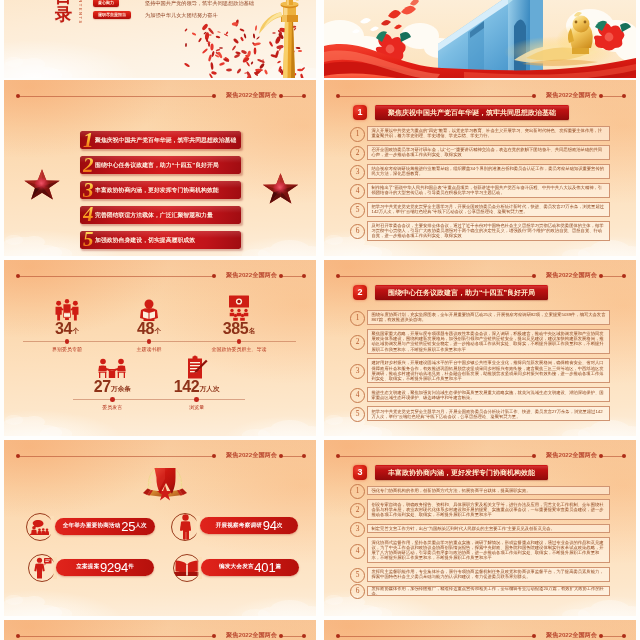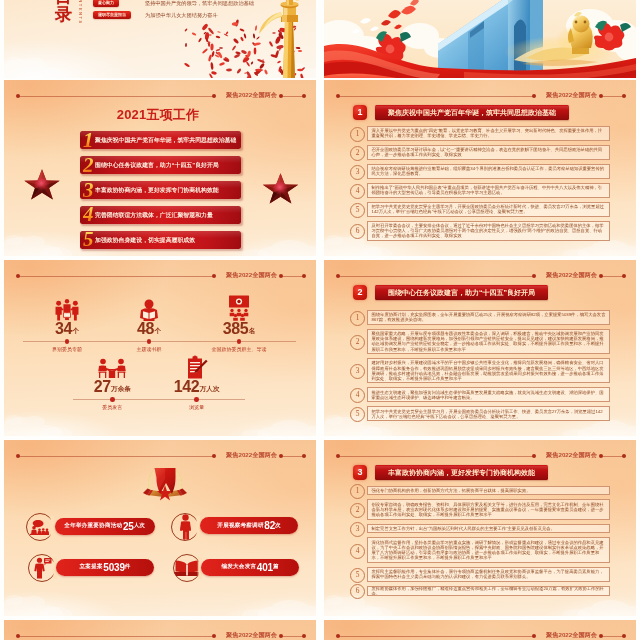--- a/index.html
+++ b/index.html
@@ -90,21 +90,21 @@
   
   .bcirc{position:absolute;width:26px;height:26px;border-radius:50%;
       border:.9px solid #9a3b1c;display:flex;align-items:center;justify-content:center;}
   .bcirc:before{content:"";position:absolute;right:-1.5px;top:2px;width:5px;height:22px;
       background:linear-gradient(90deg,rgba(253,221,180,.0),rgba(253,223,184,1) 45%);}
   .bbar{position:absolute;height:17px;border-radius:8.5px;
       background:linear-gradient(92deg,#e0241c 0%,#d31a14 40%,#b5100c 100%);
       box-shadow:0 1px 2px rgba(160,25,15,.3);display:flex;align-items:center;
       justify-content:center;color:#fff;white-space:nowrap;}
   .bbar .bl{font-size:5.6px;font-weight:bold;letter-spacing:.2px;}
-  .bbar .bv{font-size:10px;font-weight:bold;margin-left:.6px;letter-spacing:-.2px;}
+  .bbar .bv{font-size:13px;font-weight:normal;margin-left:.6px;letter-spacing:-.2px;}
   .bbar .bu{font-size:5.6px;font-weight:bold;}
 
   
   .toc .bg{background:
       radial-gradient(46% 30% at 10% 100%, rgba(255,255,255,.95) 0%, rgba(255,255,255,0) 72%),
       radial-gradient(70% 58% at 96% 12%, rgba(248,183,126,.5) 0%, rgba(248,183,126,0) 72%),
       linear-gradient(172deg,#fbd9b1 0%,#fce2c1 28%,#fdecd6 58%,#fdf2e3 80%,#fdf6ec 100%);}
   .toc-cn{position:absolute;left:51px;top:86px;font-size:17px;font-weight:bold;
       color:#c01a10;line-height:17.8px;letter-spacing:0;width:20px;
       text-shadow:0 0 1px rgba(150,20,10,.3);}
@@ -180,21 +180,20 @@
     </svg>
     <div class="shead">
       <div class="ln"></div>
       <div class="dot d1"></div>
       <div class="dot d2"></div>
       <div class="ttl">聚焦2022全国两会</div>
       <div class="dot d3"></div>
       <div class="ln2"></div>
       <div class="dot d4"></div>
     </div>
-    <div class="tasks-title">2021五项工作</div>
     <div class="taskwrap">
         <div class="tbar" style="top: 51.4px;">
           <div class="gloss"></div>
           <div class="num">1</div>
           <div class="tx">聚焦庆祝中国共产党百年华诞，筑牢共同思想政治基础</div>
         </div>
         <div class="tbar" style="top: 76.2px;">
           <div class="gloss"></div>
           <div class="num">2</div>
           <div class="tx">围绕中心任务议政建言，助力“十四五”良好开局</div>
@@ -881,40 +880,40 @@
           <svg width="13" height="26" viewBox="0 0 26 52">
             <g fill="#cf1d14">
               <circle cx="13" cy="7" r="6.4"></circle>
               <path d="M4 16c2-1.4 14-1.4 18 0l2 17h-4v18h-3.5V36h-3v15H10V33H6L2 33z"></path>
               <path d="M5 15h16l2.5 18-3 .6L18 22v29h-3.6V34h-2.8v17H8V22L5.5 33.6l-3-.6z"></path>
             </g>
           </svg>
         </div>
         <div class="bbar" style="left: 196px; width: 98px; top: 77px;">
           <span class="bl">开展视察考察调研</span>
-          <span class="bv">82</span>
+          <span class="bv">94</span>
           <span class="bu">次</span>
         </div>
         <div class="bcirc" style="left: 24px; top: 114px;">
           <svg width="19" height="22" viewBox="0 0 38 44">
             <g fill="#cf1d14">
               <circle cx="13" cy="6.5" r="5.2"></circle>
               <path d="M5 14c3-1.6 13-1.6 16 0l2.5 14-4 .8L18 22v21H8V22l-1.5 6.8-4-.8z"></path>
               <rect x="22" y="2" width="15" height="11" rx="1"></rect>
               <g fill="#fdf0dc">
                 <rect x="24.5" y="5" width="10" height="1.6"></rect>
                 <rect x="24.5" y="8.4" width="7" height="1.6"></rect>
               </g>
               <path d="M24 13l-2 4 5-4z"></path>
             </g>
           </svg>
         </div>
         <div class="bbar" style="left: 52px; width: 98px; top: 118.5px;">
           <span class="bl">立案提案</span>
-          <span class="bv">5039</span>
+          <span class="bv">9294</span>
           <span class="bu">件</span>
         </div>
         <div class="bcirc" style="left: 169px; top: 114px;">
           <svg width="26" height="17" viewBox="0 0 52 34">
             <g fill="#cf1d14">
               <path d="M26 9C20 3 12 1 3 1v22c9 0 17 2 23 8z"></path>
               <path d="M26 9c6-6 14-8 23-8v22c-9 0-17 2-23 8z"></path>
               <path d="M0 24h52l-4 8H4z" fill="#a3120b"></path>
               <path d="M24.4 9h3.2v22h-3.2z" fill="#fdf0dc"></path>
             </g>

